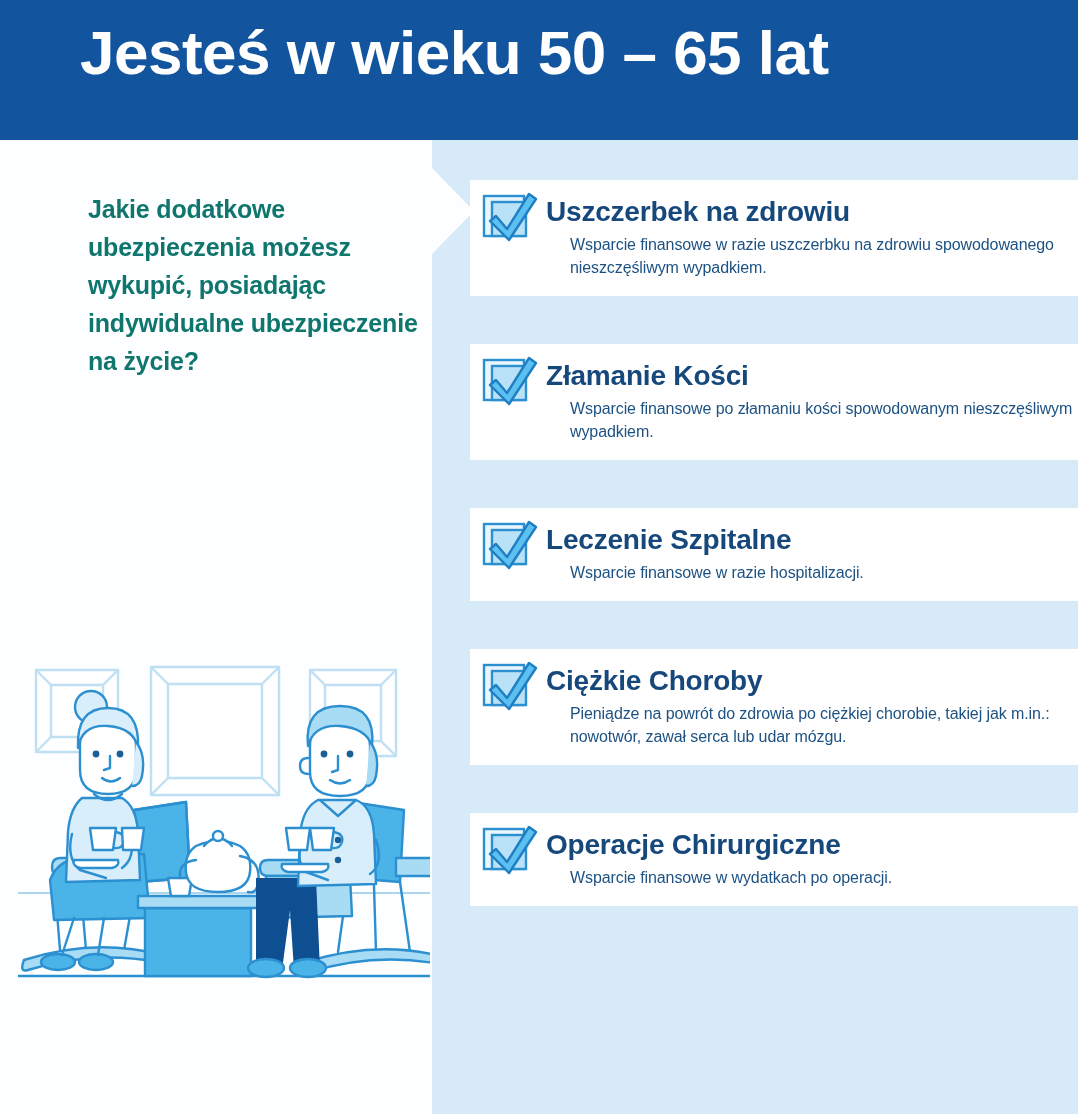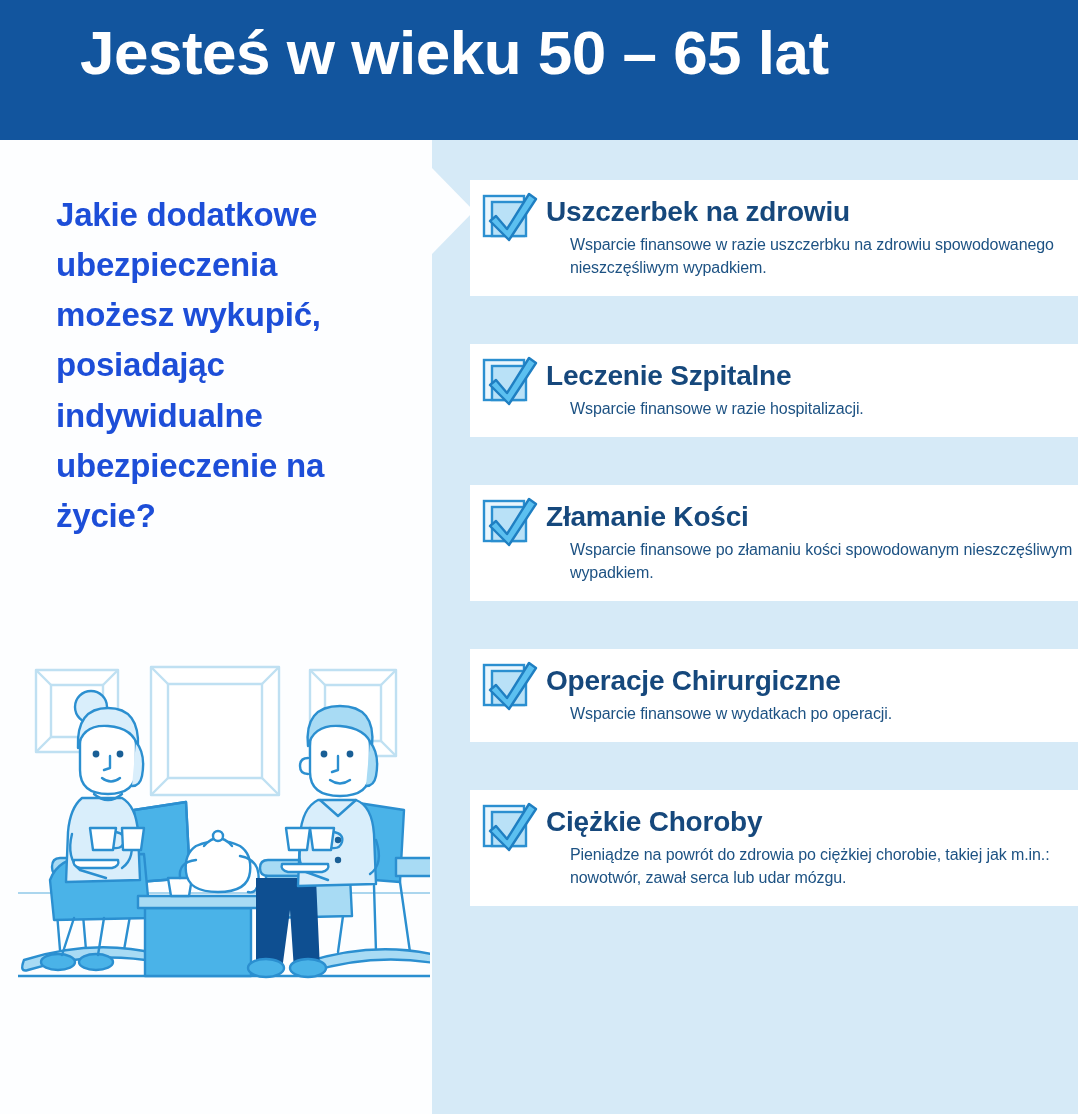--- a/index.html
+++ b/index.html
@@ -23,22 +23,22 @@
     font-size:62px;font-weight:bold;color:#ffffff;
     letter-spacing:-0.5px;line-height:1;white-space:nowrap;
   }
 
   
   .left-col{
     position:absolute;left:0;top:140px;width:432px;height:974px;
     background:#fdfeff;
   }
   .left-heading{
-    position:absolute;left:56px;top:50px;width:345px;
-    font-size:33px;font-weight:bold;color:#1d4ed8;
+    position:absolute;left:88px;top:50px;width:345px;
+    font-size:25px;font-weight:bold;color:#0f766e;
     line-height:1.52;letter-spacing:-0.2px;
   }
 
   
   .illu{
     position:absolute;left:18px;top:510px;width:412px;height:350px;
   }
   .illu svg{display:block;width:412px;height:350px;}
 
   
@@ -263,55 +263,55 @@
     </div>
 
     <div class="card">
       <span class="check-icon">
         <svg width="58" height="58" viewBox="0 0 58 58" xmlns="http://www.w3.org/2000/svg">
           <rect x="4" y="8" width="40" height="40" fill="#eaf6fd" stroke="#2b8fd0" stroke-width="2.4"></rect>
           <rect x="12" y="14" width="34" height="34" fill="#b9e1f7" stroke="#2b8fd0" stroke-width="2.4"></rect>
           <path d="M16 28 L27 41 L49 6 L56 11 L29 52 L10 33 Z" fill="#5cc0f0" stroke="#1f7fc2" stroke-width="2.4" stroke-linejoin="round"></path>
         </svg>
       </span>
+      <div class="card-title">Złamanie Kości</div>
+      <div class="card-desc">Wsparcie finansowe po złamaniu kości spowodowanym nieszczęśliwym wypadkiem.</div>
+    </div>
+
+    <div class="card">
+      <span class="check-icon">
+        <svg width="58" height="58" viewBox="0 0 58 58" xmlns="http://www.w3.org/2000/svg">
+          <rect x="4" y="8" width="40" height="40" fill="#eaf6fd" stroke="#2b8fd0" stroke-width="2.4"></rect>
+          <rect x="12" y="14" width="34" height="34" fill="#b9e1f7" stroke="#2b8fd0" stroke-width="2.4"></rect>
+          <path d="M16 28 L27 41 L49 6 L56 11 L29 52 L10 33 Z" fill="#5cc0f0" stroke="#1f7fc2" stroke-width="2.4" stroke-linejoin="round"></path>
+        </svg>
+      </span>
       <div class="card-title">Leczenie Szpitalne</div>
       <div class="card-desc">Wsparcie finansowe w razie hospitalizacji.</div>
     </div>
 
     <div class="card">
       <span class="check-icon">
         <svg width="58" height="58" viewBox="0 0 58 58" xmlns="http://www.w3.org/2000/svg">
           <rect x="4" y="8" width="40" height="40" fill="#eaf6fd" stroke="#2b8fd0" stroke-width="2.4"></rect>
           <rect x="12" y="14" width="34" height="34" fill="#b9e1f7" stroke="#2b8fd0" stroke-width="2.4"></rect>
           <path d="M16 28 L27 41 L49 6 L56 11 L29 52 L10 33 Z" fill="#5cc0f0" stroke="#1f7fc2" stroke-width="2.4" stroke-linejoin="round"></path>
         </svg>
       </span>
-      <div class="card-title">Złamanie Kości</div>
-      <div class="card-desc">Wsparcie finansowe po złamaniu kości spowodowanym nieszczęśliwym wypadkiem.</div>
+      <div class="card-title">Ciężkie Choroby</div>
+      <div class="card-desc">Pieniądze na powrót do zdrowia po ciężkiej chorobie, takiej jak m.in.: nowotwór, zawał serca lub udar mózgu.</div>
     </div>
 
     <div class="card">
       <span class="check-icon">
         <svg width="58" height="58" viewBox="0 0 58 58" xmlns="http://www.w3.org/2000/svg">
           <rect x="4" y="8" width="40" height="40" fill="#eaf6fd" stroke="#2b8fd0" stroke-width="2.4"></rect>
           <rect x="12" y="14" width="34" height="34" fill="#b9e1f7" stroke="#2b8fd0" stroke-width="2.4"></rect>
           <path d="M16 28 L27 41 L49 6 L56 11 L29 52 L10 33 Z" fill="#5cc0f0" stroke="#1f7fc2" stroke-width="2.4" stroke-linejoin="round"></path>
         </svg>
       </span>
       <div class="card-title">Operacje Chirurgiczne</div>
       <div class="card-desc">Wsparcie finansowe w wydatkach po operacji.</div>
     </div>
 
-    <div class="card">
-      <span class="check-icon">
-        <svg width="58" height="58" viewBox="0 0 58 58" xmlns="http://www.w3.org/2000/svg">
-          <rect x="4" y="8" width="40" height="40" fill="#eaf6fd" stroke="#2b8fd0" stroke-width="2.4"></rect>
-          <rect x="12" y="14" width="34" height="34" fill="#b9e1f7" stroke="#2b8fd0" stroke-width="2.4"></rect>
-          <path d="M16 28 L27 41 L49 6 L56 11 L29 52 L10 33 Z" fill="#5cc0f0" stroke="#1f7fc2" stroke-width="2.4" stroke-linejoin="round"></path>
-        </svg>
-      </span>
-      <div class="card-title">Ciężkie Choroby</div>
-      <div class="card-desc">Pieniądze na powrót do zdrowia po ciężkiej chorobie, takiej jak m.in.: nowotwór, zawał serca lub udar mózgu.</div>
-    </div>
-
   </div>
 
 </div>
 
 </body></html>

